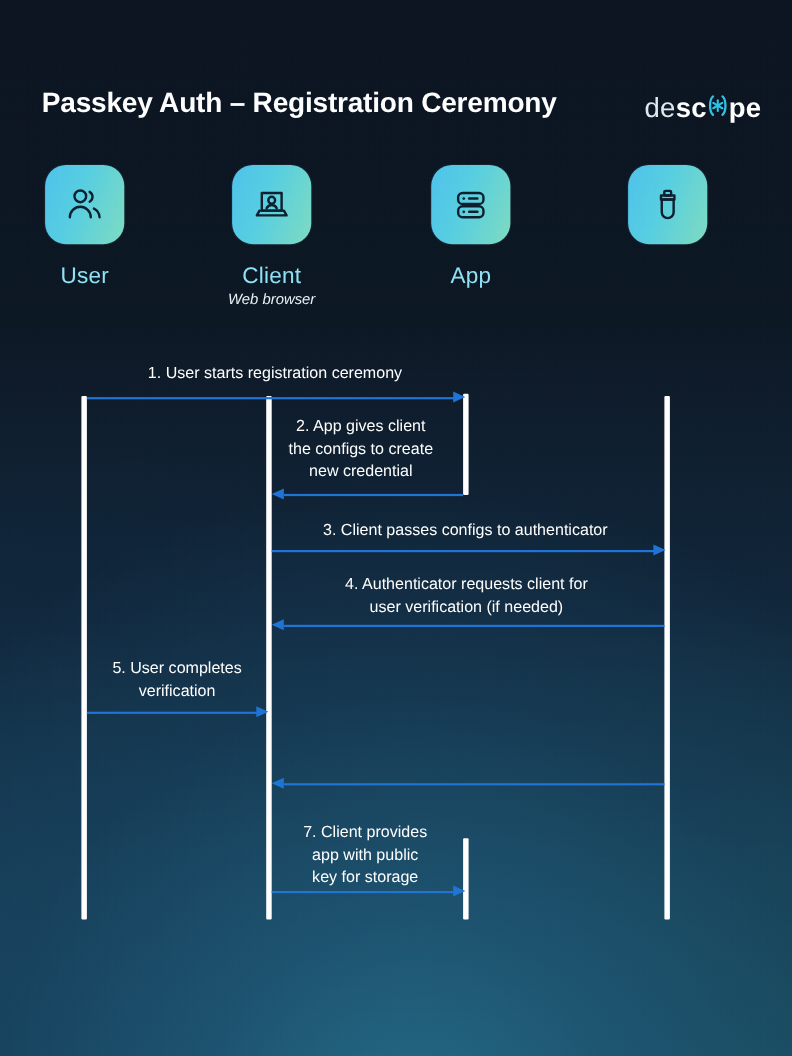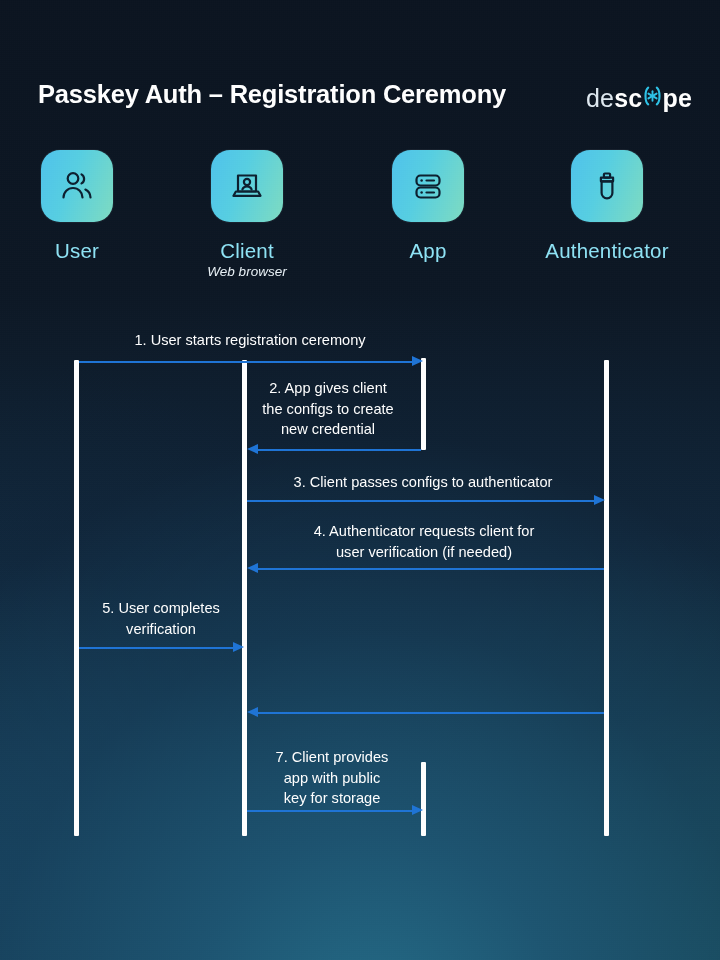--- a/index.html
+++ b/index.html
@@ -146,21 +146,20 @@
   <div class="actor" style="left:527px;">
     <div class="tile">
       <svg width="40" height="40" viewBox="0 0 40 40">
         <g fill="none" stroke="#0d2030" stroke-width="2.2" stroke-linecap="round" stroke-linejoin="round">
           <rect x="16.9" y="7.5" width="6.2" height="4.2" rx="1"></rect>
           <path d="M13.9 11.7 h12.2 v3.6 h-12.2 z"></path>
           <path d="M14.6 15.3 h10.8 v11.6 a5.4 5.4 0 0 1 -10.8 0 z"></path>
         </g>
       </svg>
     </div>
-    <div class="actor-label">Authenticator</div>
   </div>
 
   <div class="lifeline" style="left:74px;  top:360px; height:476px;"></div>
   <div class="lifeline" style="left:242px; top:360px; height:476px;"></div>
   <div class="lifeline" style="left:421px; top:358px; height:92px;"></div>
   <div class="lifeline" style="left:421px; top:762px; height:74px;"></div>
   <div class="lifeline" style="left:604px; top:360px; height:476px;"></div>
 
   <div class="msg-label" style="left:0px; top:330px; width:500px;">1. User starts registration ceremony</div>
   <div class="msg-line" style="left:79px; top:361px; width:334px;"></div>

